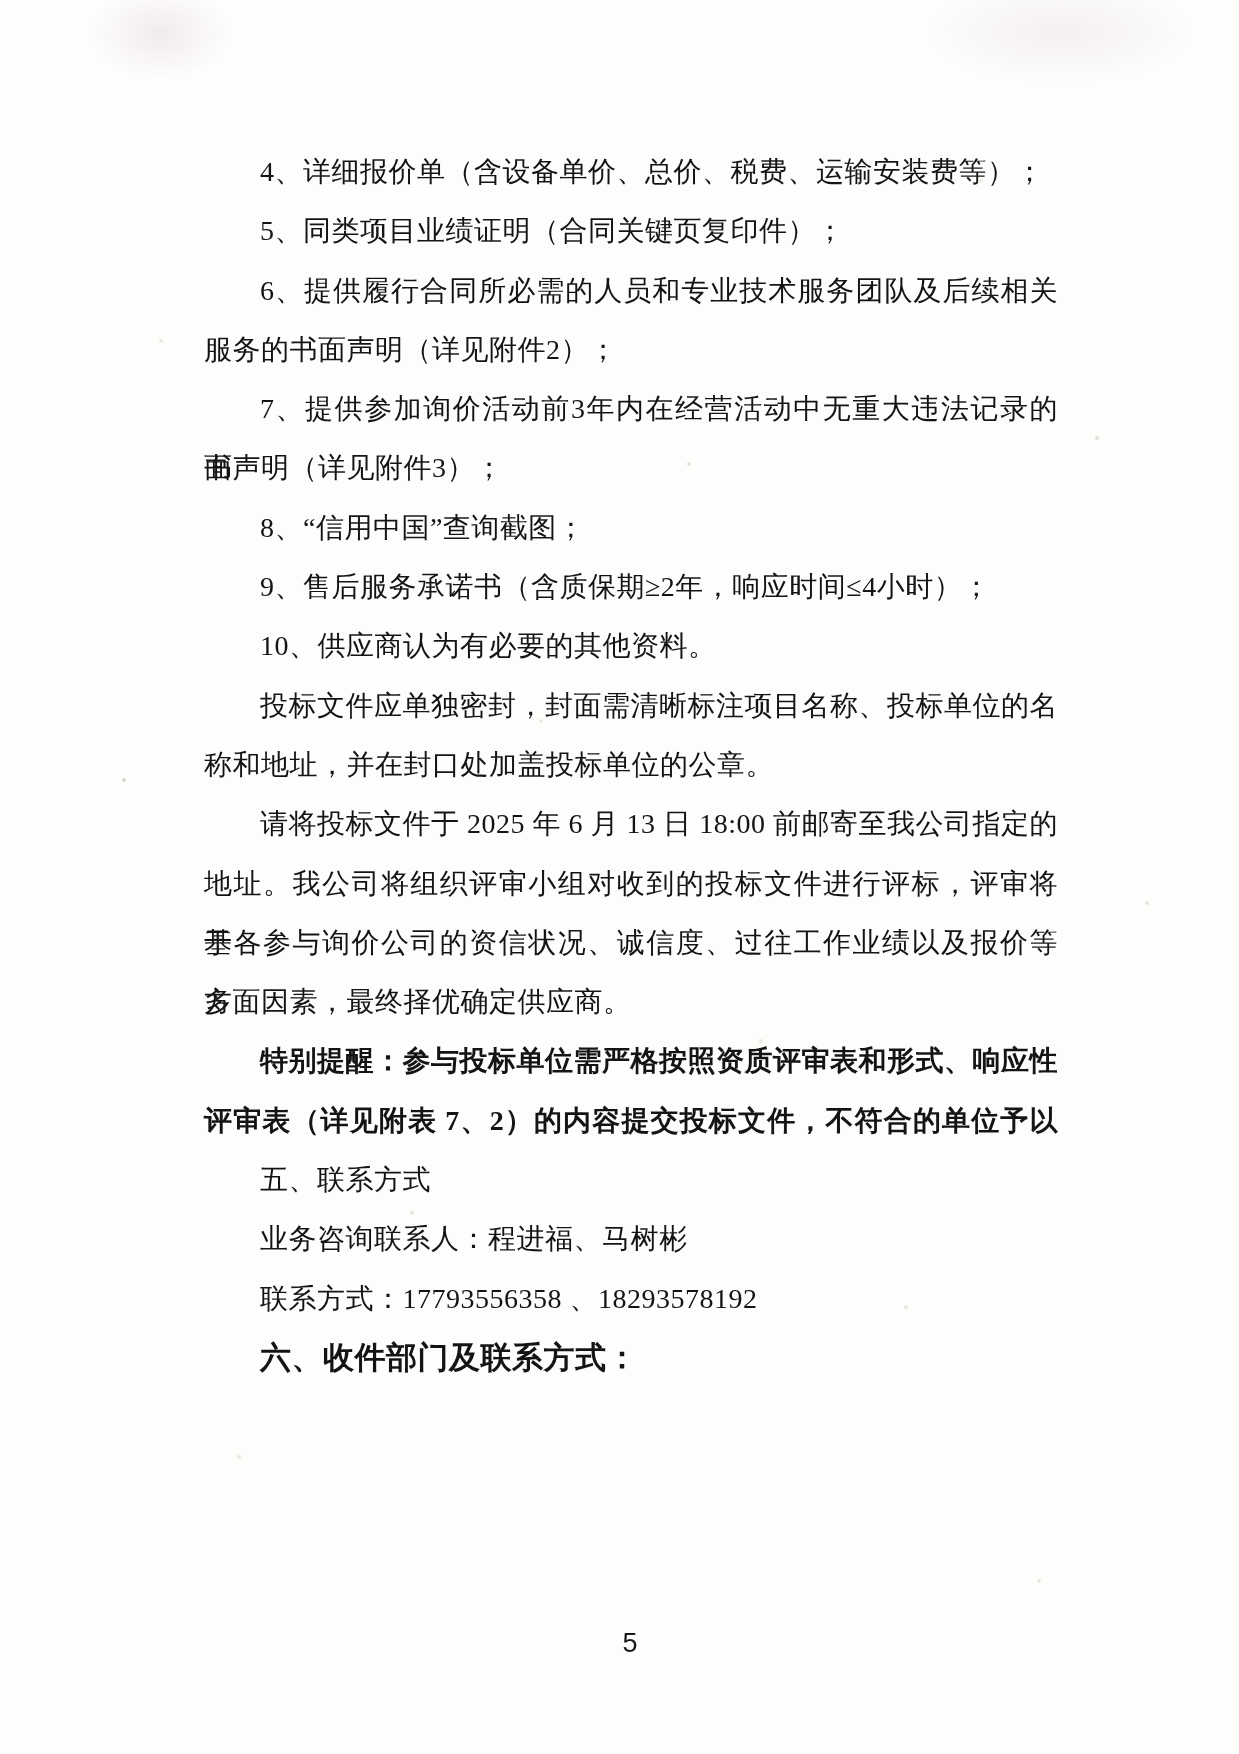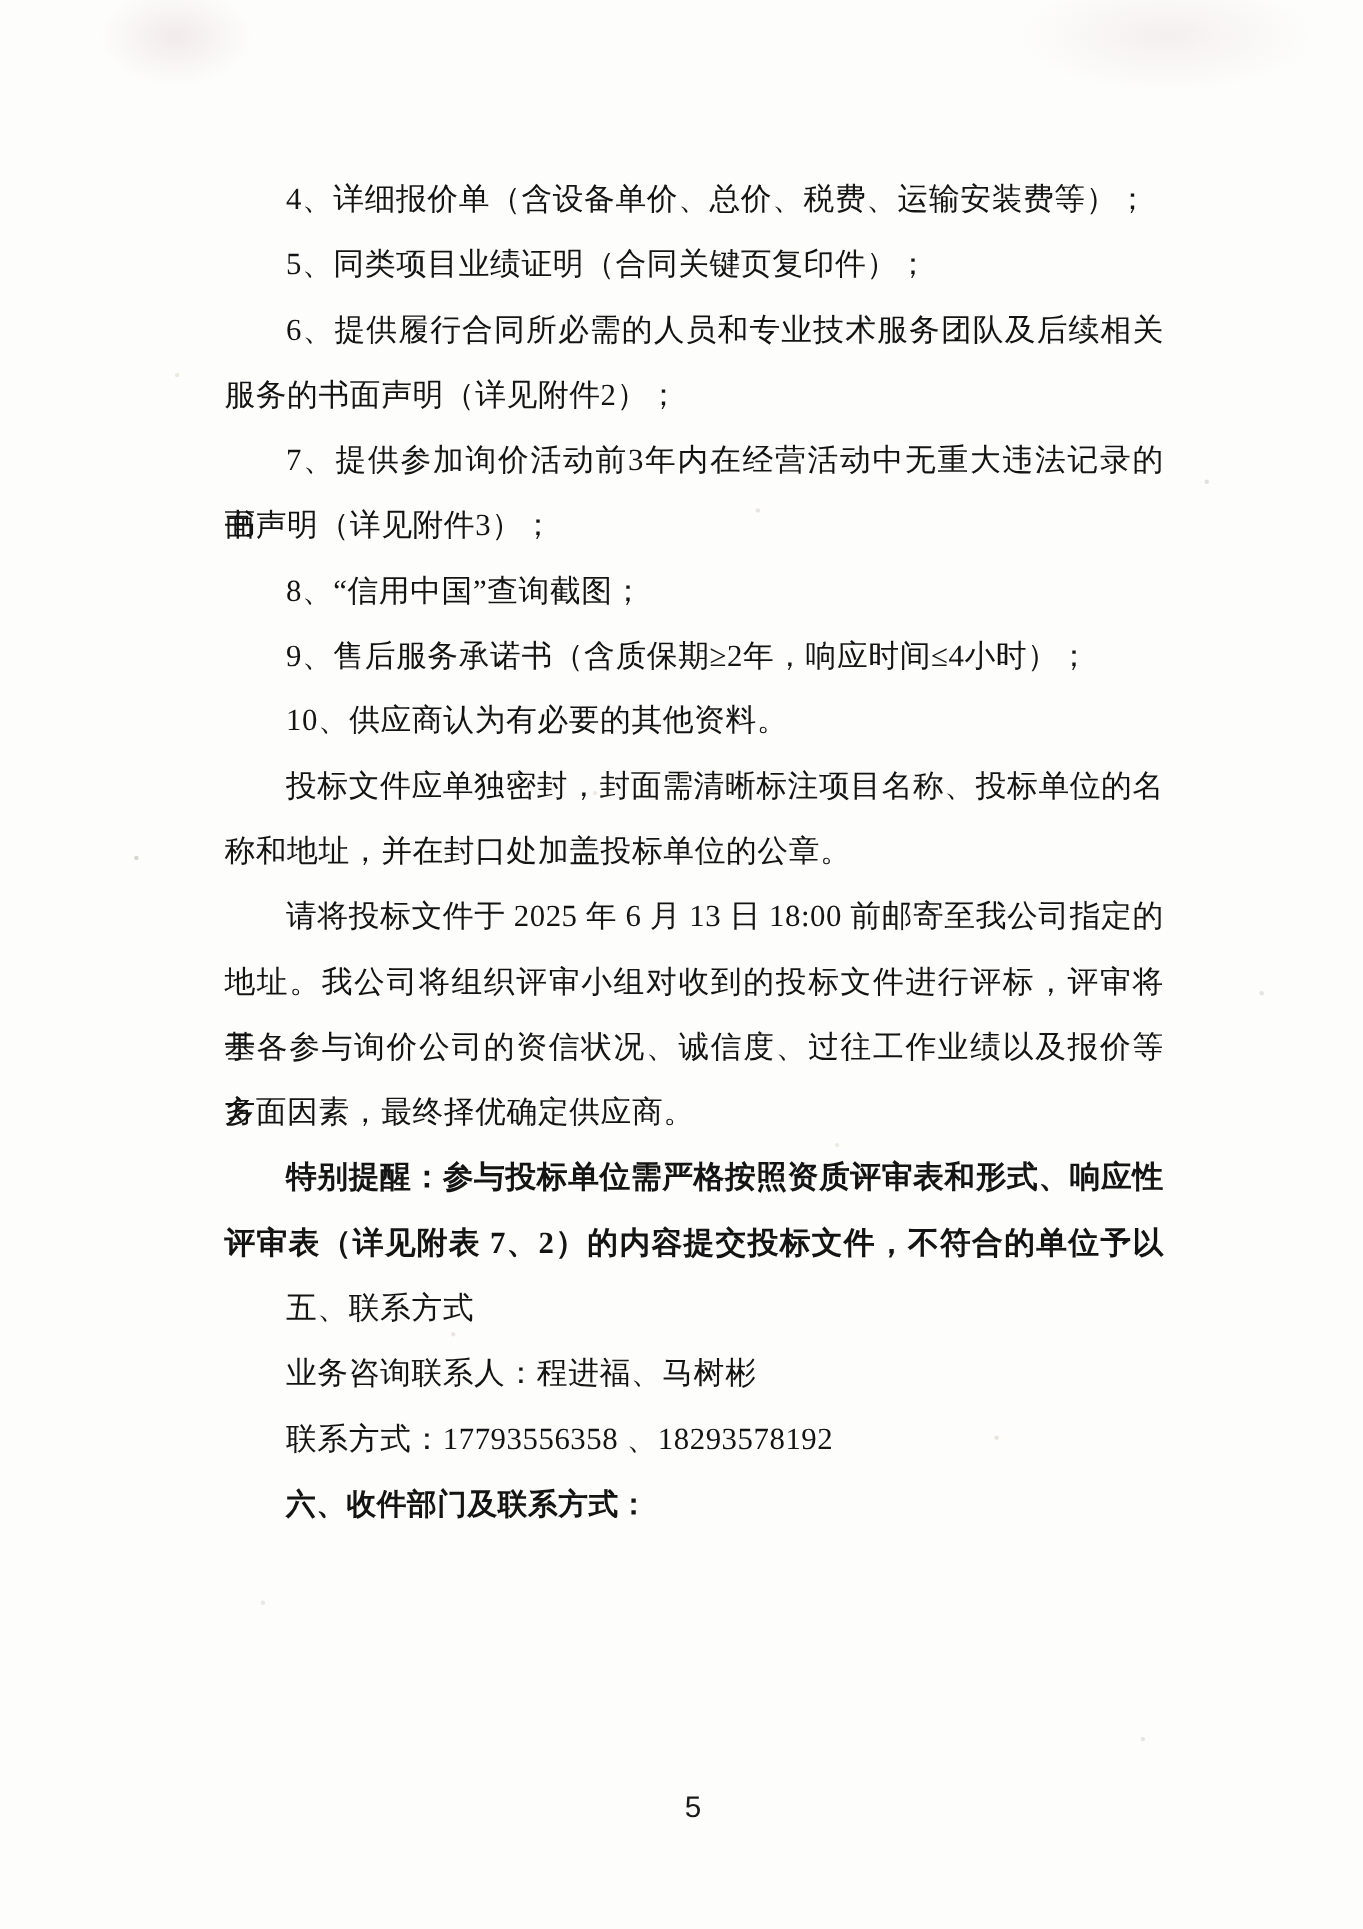--- a/index.html
+++ b/index.html
@@ -25,31 +25,31 @@
       1146px 902px 0 1px #e6e3dd,
       238px 1456px 0 1px #ebe8e2,
       905px 1306px 0 1px #e9e6e0,
       540px 720px 0 1px #edeae4,
       1038px 1580px 0 1px #e9e6e0,
       160px 340px 0 1px #ece9e3,
       760px 1040px 0 1px #eeebe5,
       980px 180px 0 1px #ece9e3;
   }
   .doc{
-    position:absolute;left:204px;top:152px;width:854px;
+    position:absolute;left:204px;top:142px;width:854px;
   }
   .line{
     height:59.3px;line-height:59.3px;
     font-size:28px;letter-spacing:0.5px;
     white-space:pre;
   }
   .line.ind{text-indent:56px;}
   .line.f{white-space:normal;text-align:justify;text-align-last:justify;}
   .line.b, .bt{font-weight:bold;}
-  .line.hei{font-weight:bold;font-family:"Liberation Sans","DejaVu Sans",sans-serif;font-size:27px;}
+  .line.hei{font-weight:bold;font-family:"Liberation Sans","DejaVu Sans",sans-serif;font-size:31px;}
   .pageno{
     position:absolute;left:0;top:1622px;width:1260px;height:42px;
     line-height:42px;text-align:center;font-size:27px;
     font-family:"Liberation Sans","DejaVu Sans",sans-serif;color:#1a1a1a;
   }
 </style>
 </head>
 <body>
 
 <div class="page">

